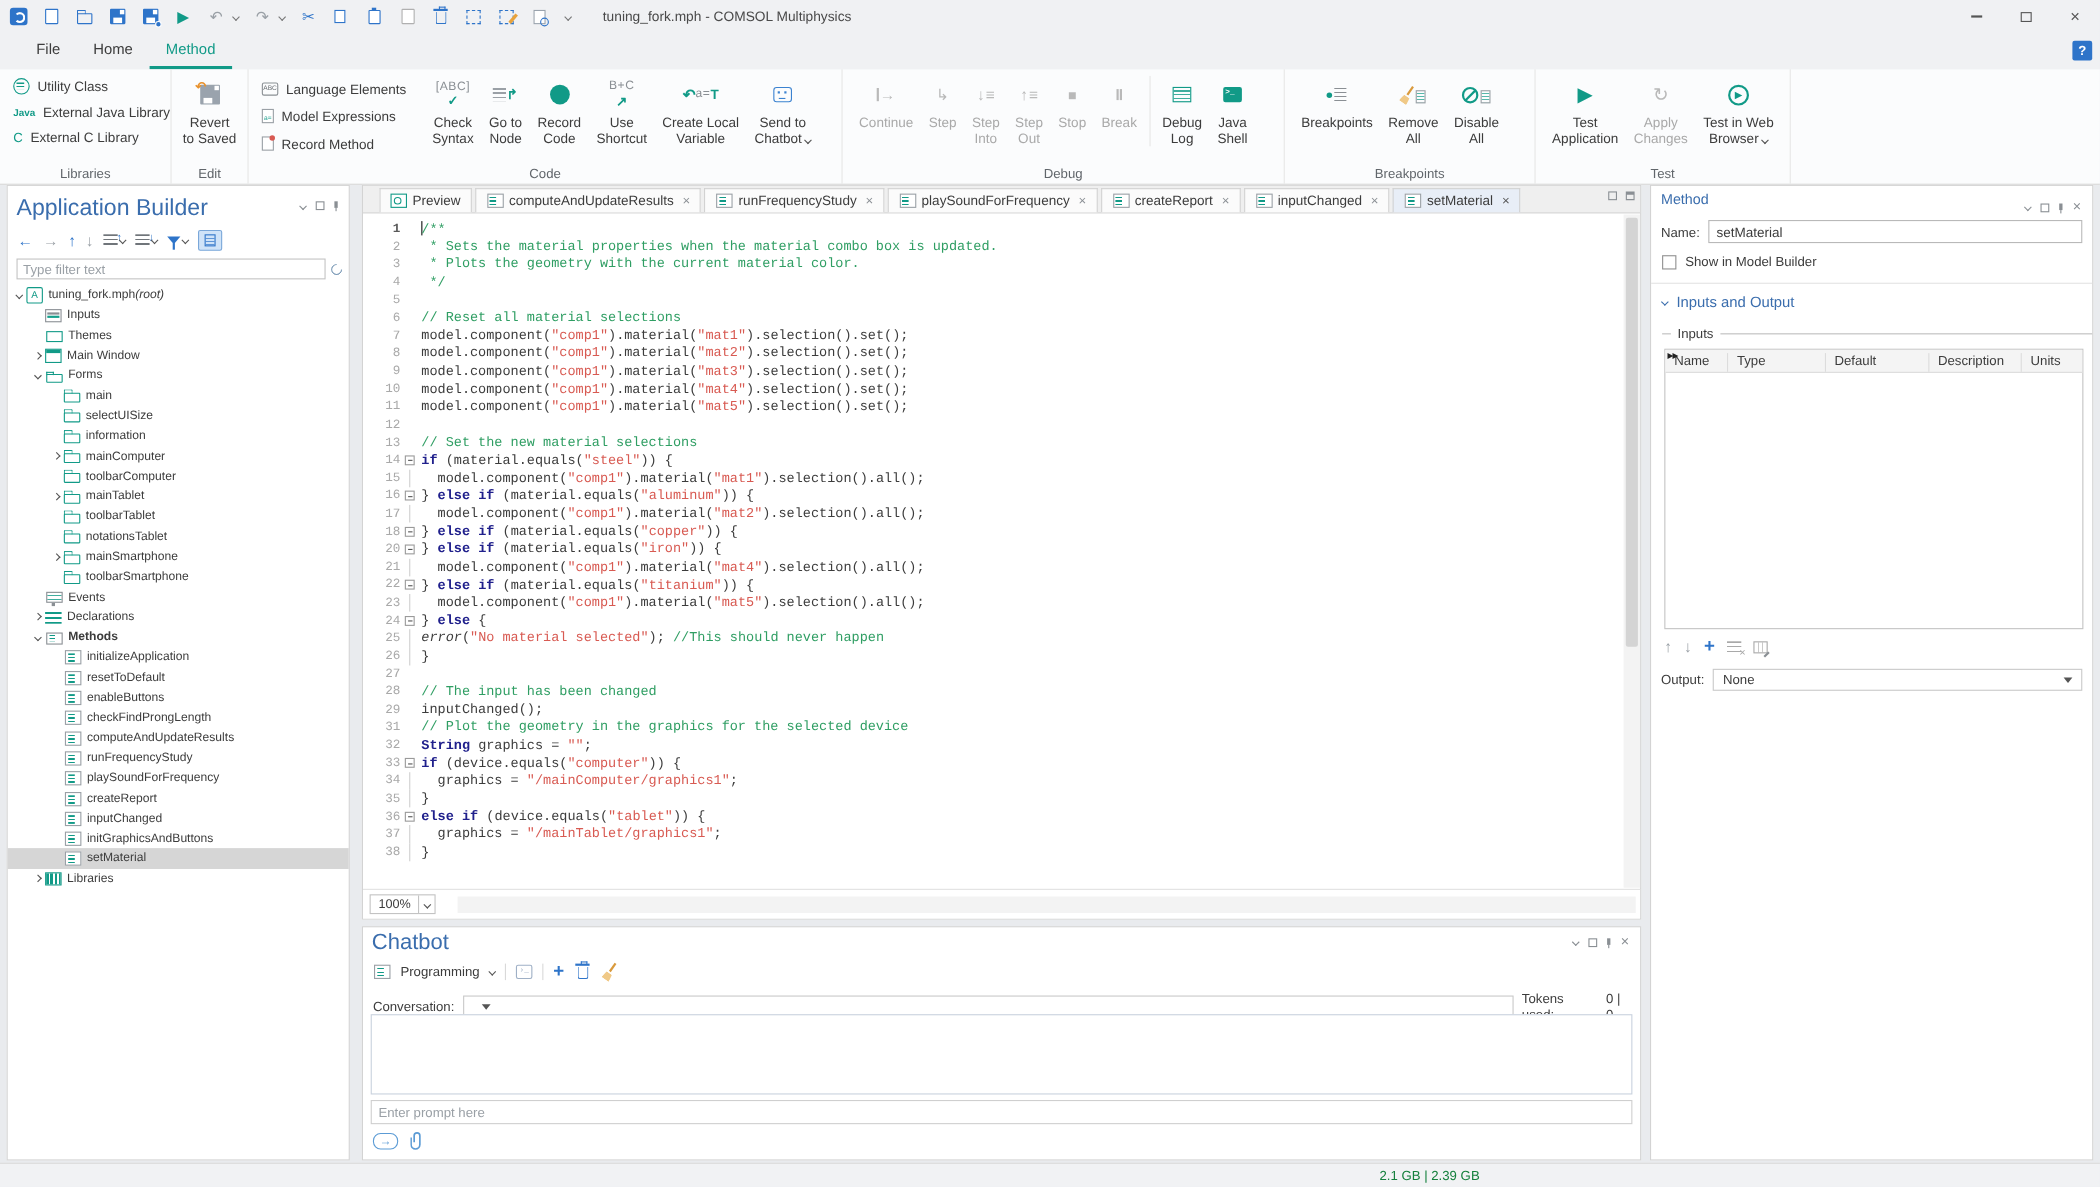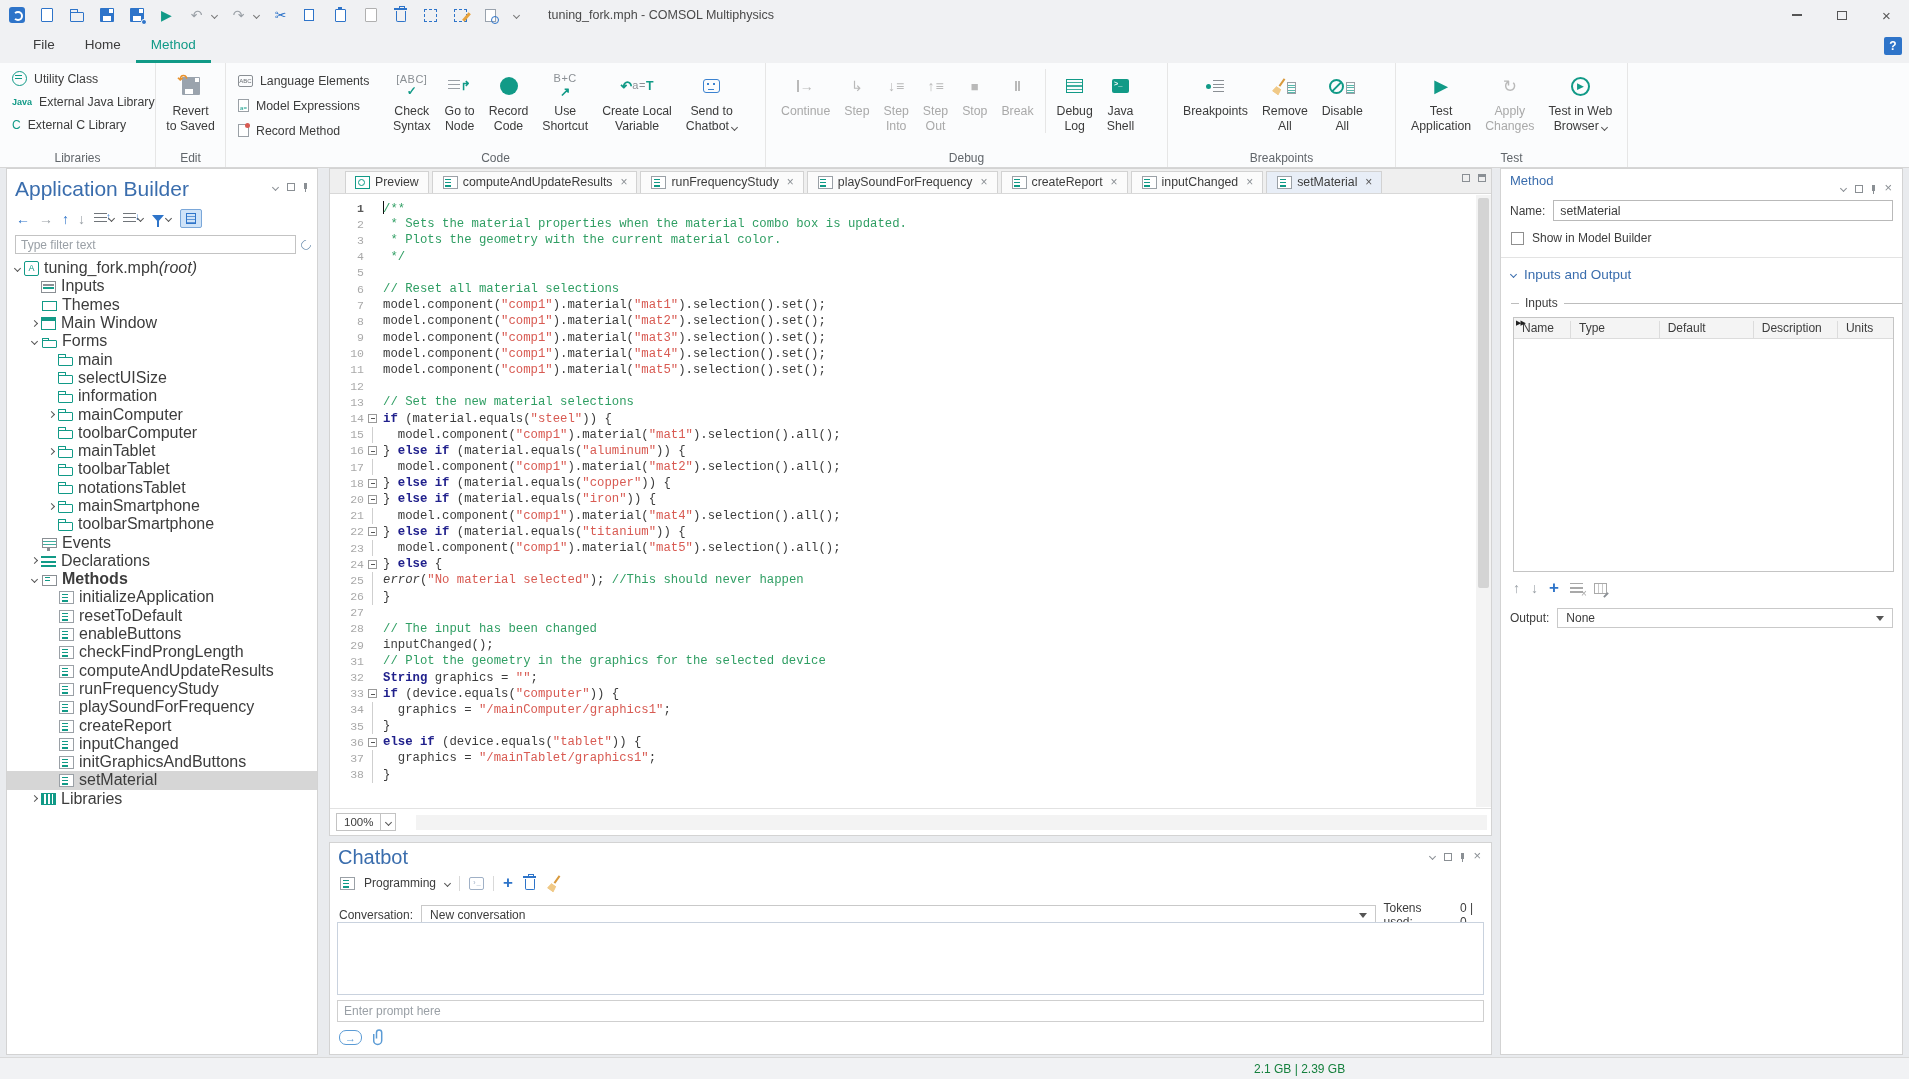--- a/index.html
+++ b/index.html
@@ -116,21 +116,21 @@
 .ic-listdn::after{content:"↓"}
 .ic-funnel{width:0;height:0;border-left:6px solid transparent;border-right:6px solid transparent;border-top:7px solid var(--blue);position:relative}
 .ic-funnel::after{content:"";position:absolute;left:-1px;top:-1px;width:2px;height:6px;background:var(--blue)}
 .ab-toggle{width:22px;height:19px;background:#cfe3f8;border:1px solid #7aa7d9;border-radius:2px;display:flex;align-items:center;justify-content:center}
 .ab-toggle .pg{width:10px;height:11px;border:1.2px solid var(--blue);background:repeating-linear-gradient(to bottom,transparent 0 2px,rgba(46,116,201,.7) 2px 3px)}
 .filterrow{display:flex;align-items:center;gap:5px;padding:6px 6px 0 8px}
 .filter{flex:1;height:19px;border:1px solid #c3c3c3;font-size:12px;padding:0 5px;color:#3c3c3c;font-family:"Liberation Sans",sans-serif}
 .filter::placeholder{color:#9aa0a6}
 .refresh{width:10px;height:10px;border:1.5px solid #7f9db9;border-radius:50%;border-top-color:transparent;transform:rotate(45deg)}
 .tree{margin-top:5px}
-.trow{display:flex;align-items:center;height:18.3px;font-size:16px;white-space:nowrap}
+.trow{display:flex;align-items:center;height:18.3px;font-size:11px;white-space:nowrap}
 .trow.selected{background:#d6d6d6}
 .exp{width:13px;height:12px;display:inline-flex;align-items:center;justify-content:center;color:#555;flex:0 0 13px}
 .tlabel{margin-left:5px}
 .tsuffix{font-style:italic}
 
 .ti{width:15px;height:15px;position:relative;flex:0 0 15px;display:inline-block}
 .ti-root{border:1.4px solid var(--teal);border-radius:2px}
 .ti-root::after{content:"A";position:absolute;left:3.5px;top:1px;font-size:9px;color:var(--teal)}
 .ti-inputs{width:15px;height:12px;margin-top:2px;border:1.3px solid #8a8f94}
 .ti-inputs::before{content:"";position:absolute;left:1px;top:2px;right:1px;height:1.2px;background:#8a8f94;box-shadow:0 3px #15a08c}
@@ -1063,21 +1063,20 @@
     <span class="cb-sep"></span>
     <span class="plus">+</span>
     <span class="qi">
         <span class="ic-trash"></span>
       </span>
     <span class="ic-broom"></span>
   </div>
   <div class="cb-conv">
     <span>Conversation:</span>
     <div class="combo conv-combo">
-      <span class="cv">New conversation</span>
       <span class="dn"></span>
     </div>
     <span class="tokens">
       <span>Tokens used:</span>
       <span>0 | 0</span>
     </span>
   </div>
   <div class="cb-msgs"></div>
   <input class="cb-prompt" placeholder="Enter prompt here" style="">
   <div class="cb-actions">

